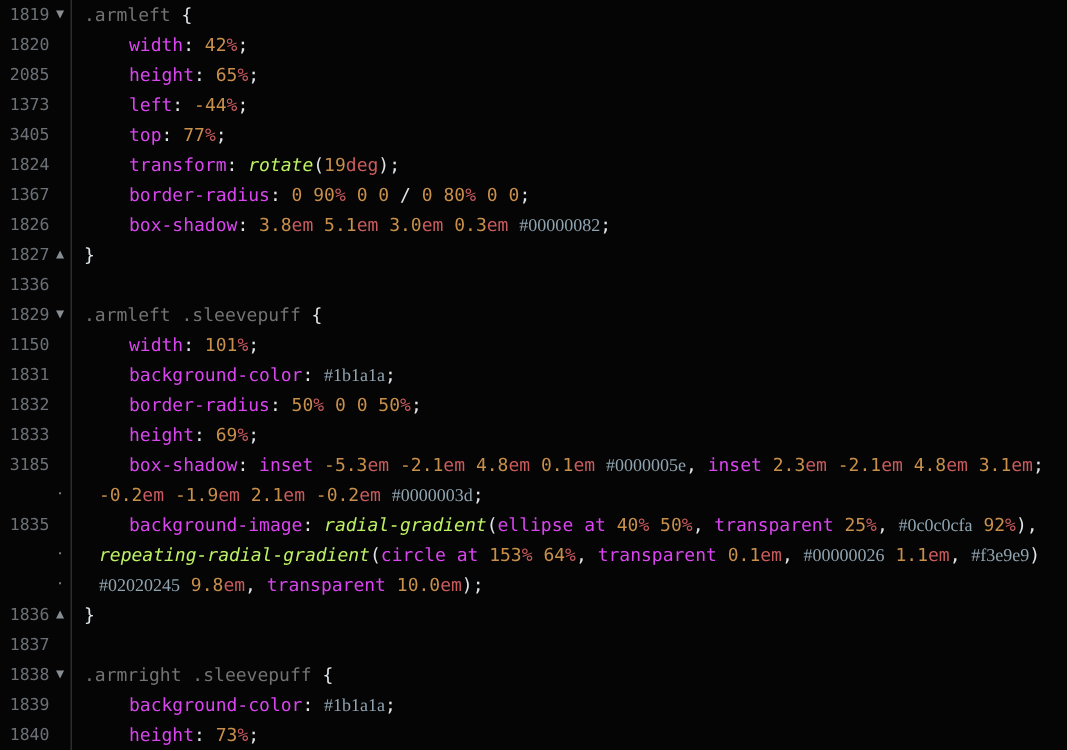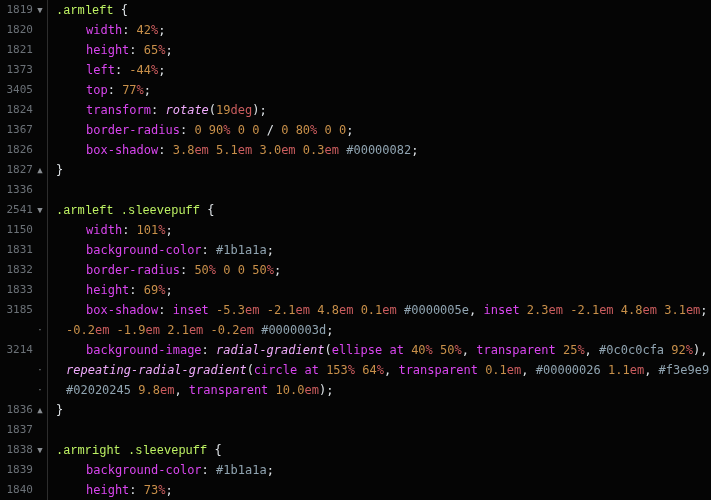--- a/index.html
+++ b/index.html
@@ -47,48 +47,48 @@
   }
   .code {
     flex: 1;
     padding-left: 8px;
     white-space: pre;
     overflow: hidden;
   }
   .code .line {
     height: 20px;
   }
-  .tok-sel { color: #bef264; font-family: Liberation Mono, monospace; }
+  .tok-sel { color: #737373; }
   .tok-prop { color: #d946ef; }
   .tok-punct { color: #dfe4e8; }
   .tok-num { color: #c8904a; }
   .tok-unit { color: #ca5c5e; }
-  .tok-hex { color: #90a4b1; }
-  .tok-func { color: #f0abfc; font-style: italic; }
+  .tok-hex { color: #90a4b1; font-family: Liberation Serif, serif; }
+  .tok-func { color: #bef264; font-style: italic; }
   .tok-wrap { color: #b1b6bb; }
   .dot { color: #a1a6ab; }
   .indent0 { padding-left: 0px; }
   .indent1 { padding-left: 30px; }
   .wrap { padding-left: 10px; }
 </style>
 </head>
 <body>
 
 <div class="editor">
   <div class="gutter" id="gutter">
       <div class="line">
         <span class="num">1819</span>
         <span class="arrow ">▼</span>
       </div>
       <div class="line">
         <span class="num">1820</span>
         <span class="arrow "></span>
       </div>
       <div class="line">
-        <span class="num">1821</span>
+        <span class="num">2085</span>
         <span class="arrow "></span>
       </div>
       <div class="line">
         <span class="num">1373</span>
         <span class="arrow "></span>
       </div>
       <div class="line">
         <span class="num">3405</span>
         <span class="arrow "></span>
       </div>
@@ -106,21 +106,21 @@
       </div>
       <div class="line">
         <span class="num">1827</span>
         <span class="arrow ">▲</span>
       </div>
       <div class="line">
         <span class="num">1336</span>
         <span class="arrow "></span>
       </div>
       <div class="line">
-        <span class="num">2541</span>
+        <span class="num">1829</span>
         <span class="arrow ">▼</span>
       </div>
       <div class="line">
         <span class="num">1150</span>
         <span class="arrow "></span>
       </div>
       <div class="line">
         <span class="num">1831</span>
         <span class="arrow "></span>
       </div>
@@ -134,21 +134,21 @@
       </div>
       <div class="line">
         <span class="num">3185</span>
         <span class="arrow "></span>
       </div>
       <div class="line">
         <span class="num"></span>
         <span class="arrow dot">·</span>
       </div>
       <div class="line">
-        <span class="num">3214</span>
+        <span class="num">1835</span>
         <span class="arrow "></span>
       </div>
       <div class="line">
         <span class="num"></span>
         <span class="arrow dot">·</span>
       </div>
       <div class="line">
         <span class="num"></span>
         <span class="arrow dot">·</span>
       </div>

